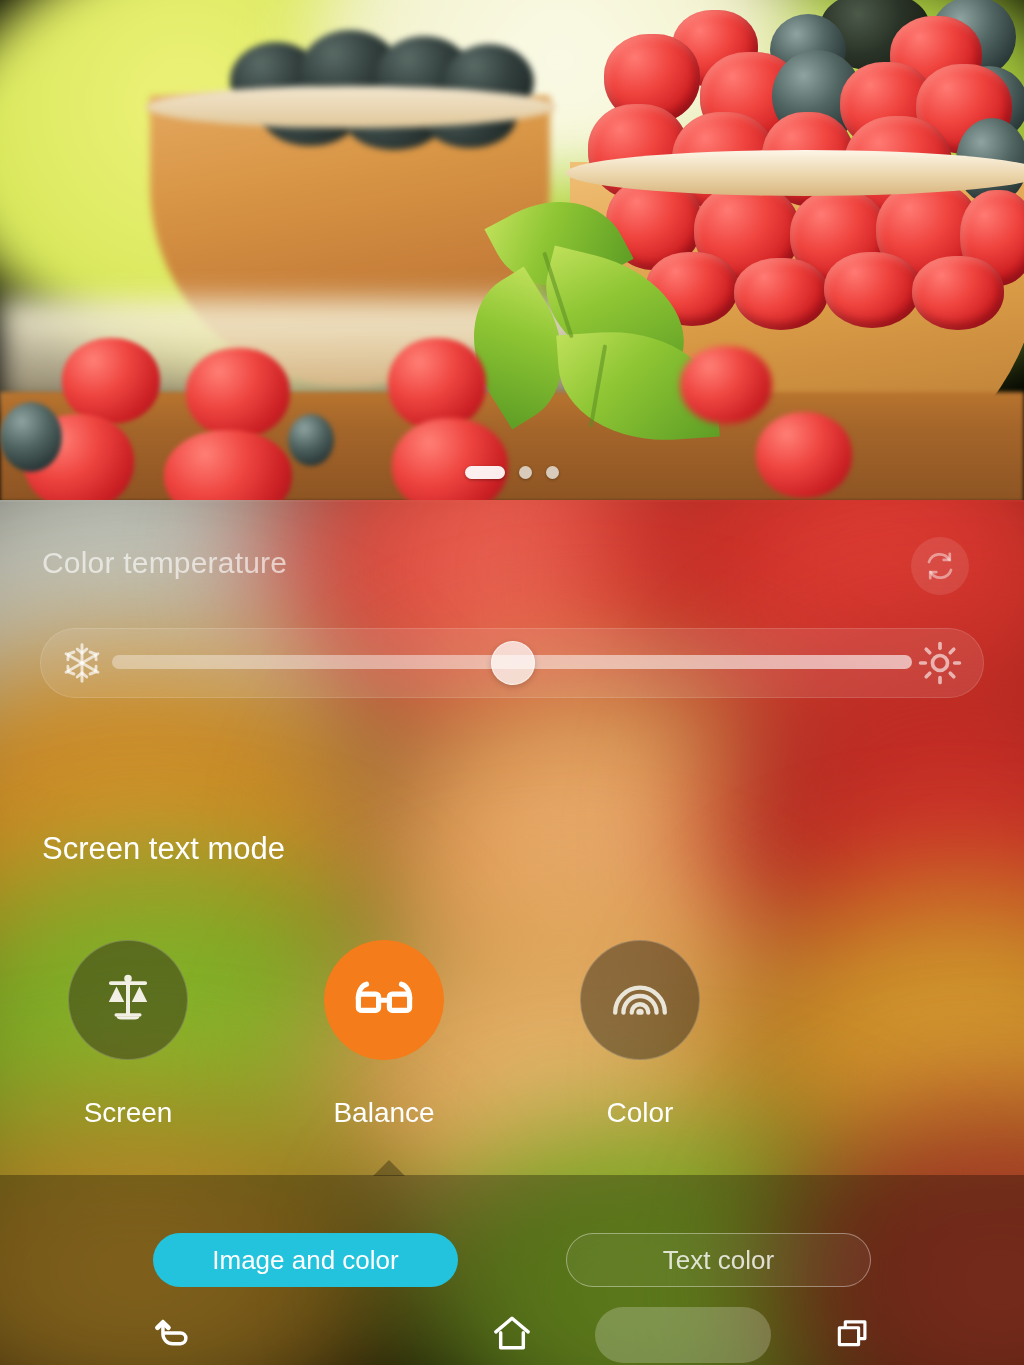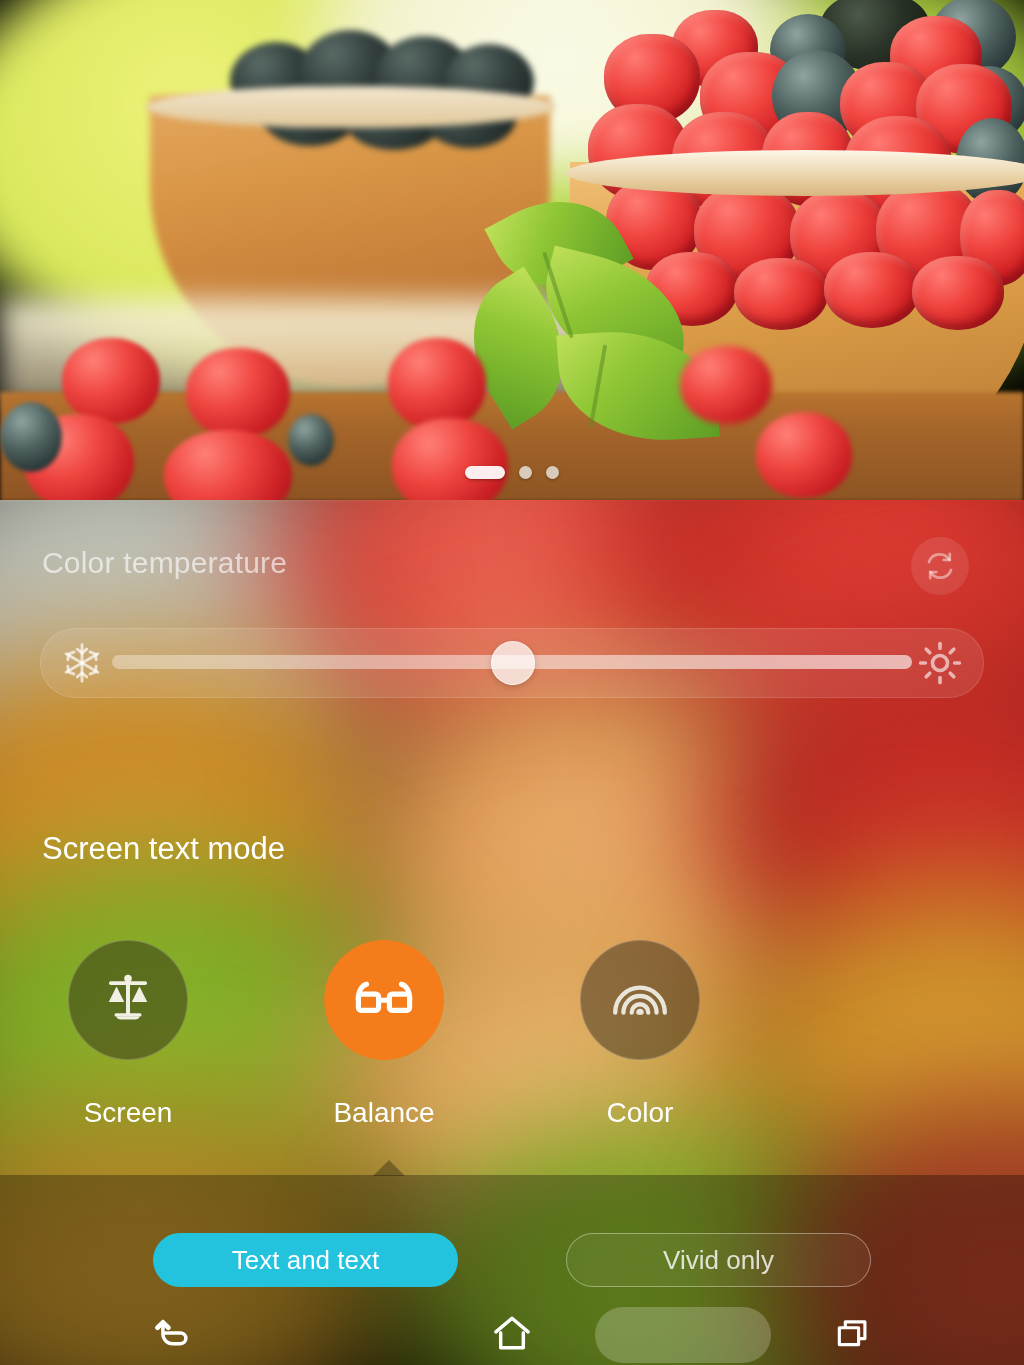--- a/index.html
+++ b/index.html
@@ -313,22 +313,22 @@
       </div>
       <div class="mode-label">Color</div>
     </div>
 
   </div>
 
   <div class="pointer"></div>
   <div class="strip"></div>
 
   <div class="toggles">
-    <div class="tgl on">Text and text</div>
-    <div class="tgl off">Vivid only</div>
+    <div class="tgl on">Image and color</div>
+    <div class="tgl off">Text color</div>
   </div>
 
   <div class="nav-hl"></div>
   <div class="navbar">
 
     <div class="nav-btn">
       <span>
         <svg width="44" height="44" viewBox="0 0 24 24" fill="none" stroke="#fff" stroke-width="1.9" stroke-linecap="round" stroke-linejoin="round">
           <path d="M7.6 6.2v6.4c0 3 2.4 5.2 5.3 5.2h4.3c1.6 0 2.9-1.3 2.9-2.9s-1.3-2.9-2.9-2.9H9"></path>
           <path d="M7.6 6.2 4.6 9.1M7.6 6.2l3 2.9" fill="#fff" stroke-width="2.6"></path>

